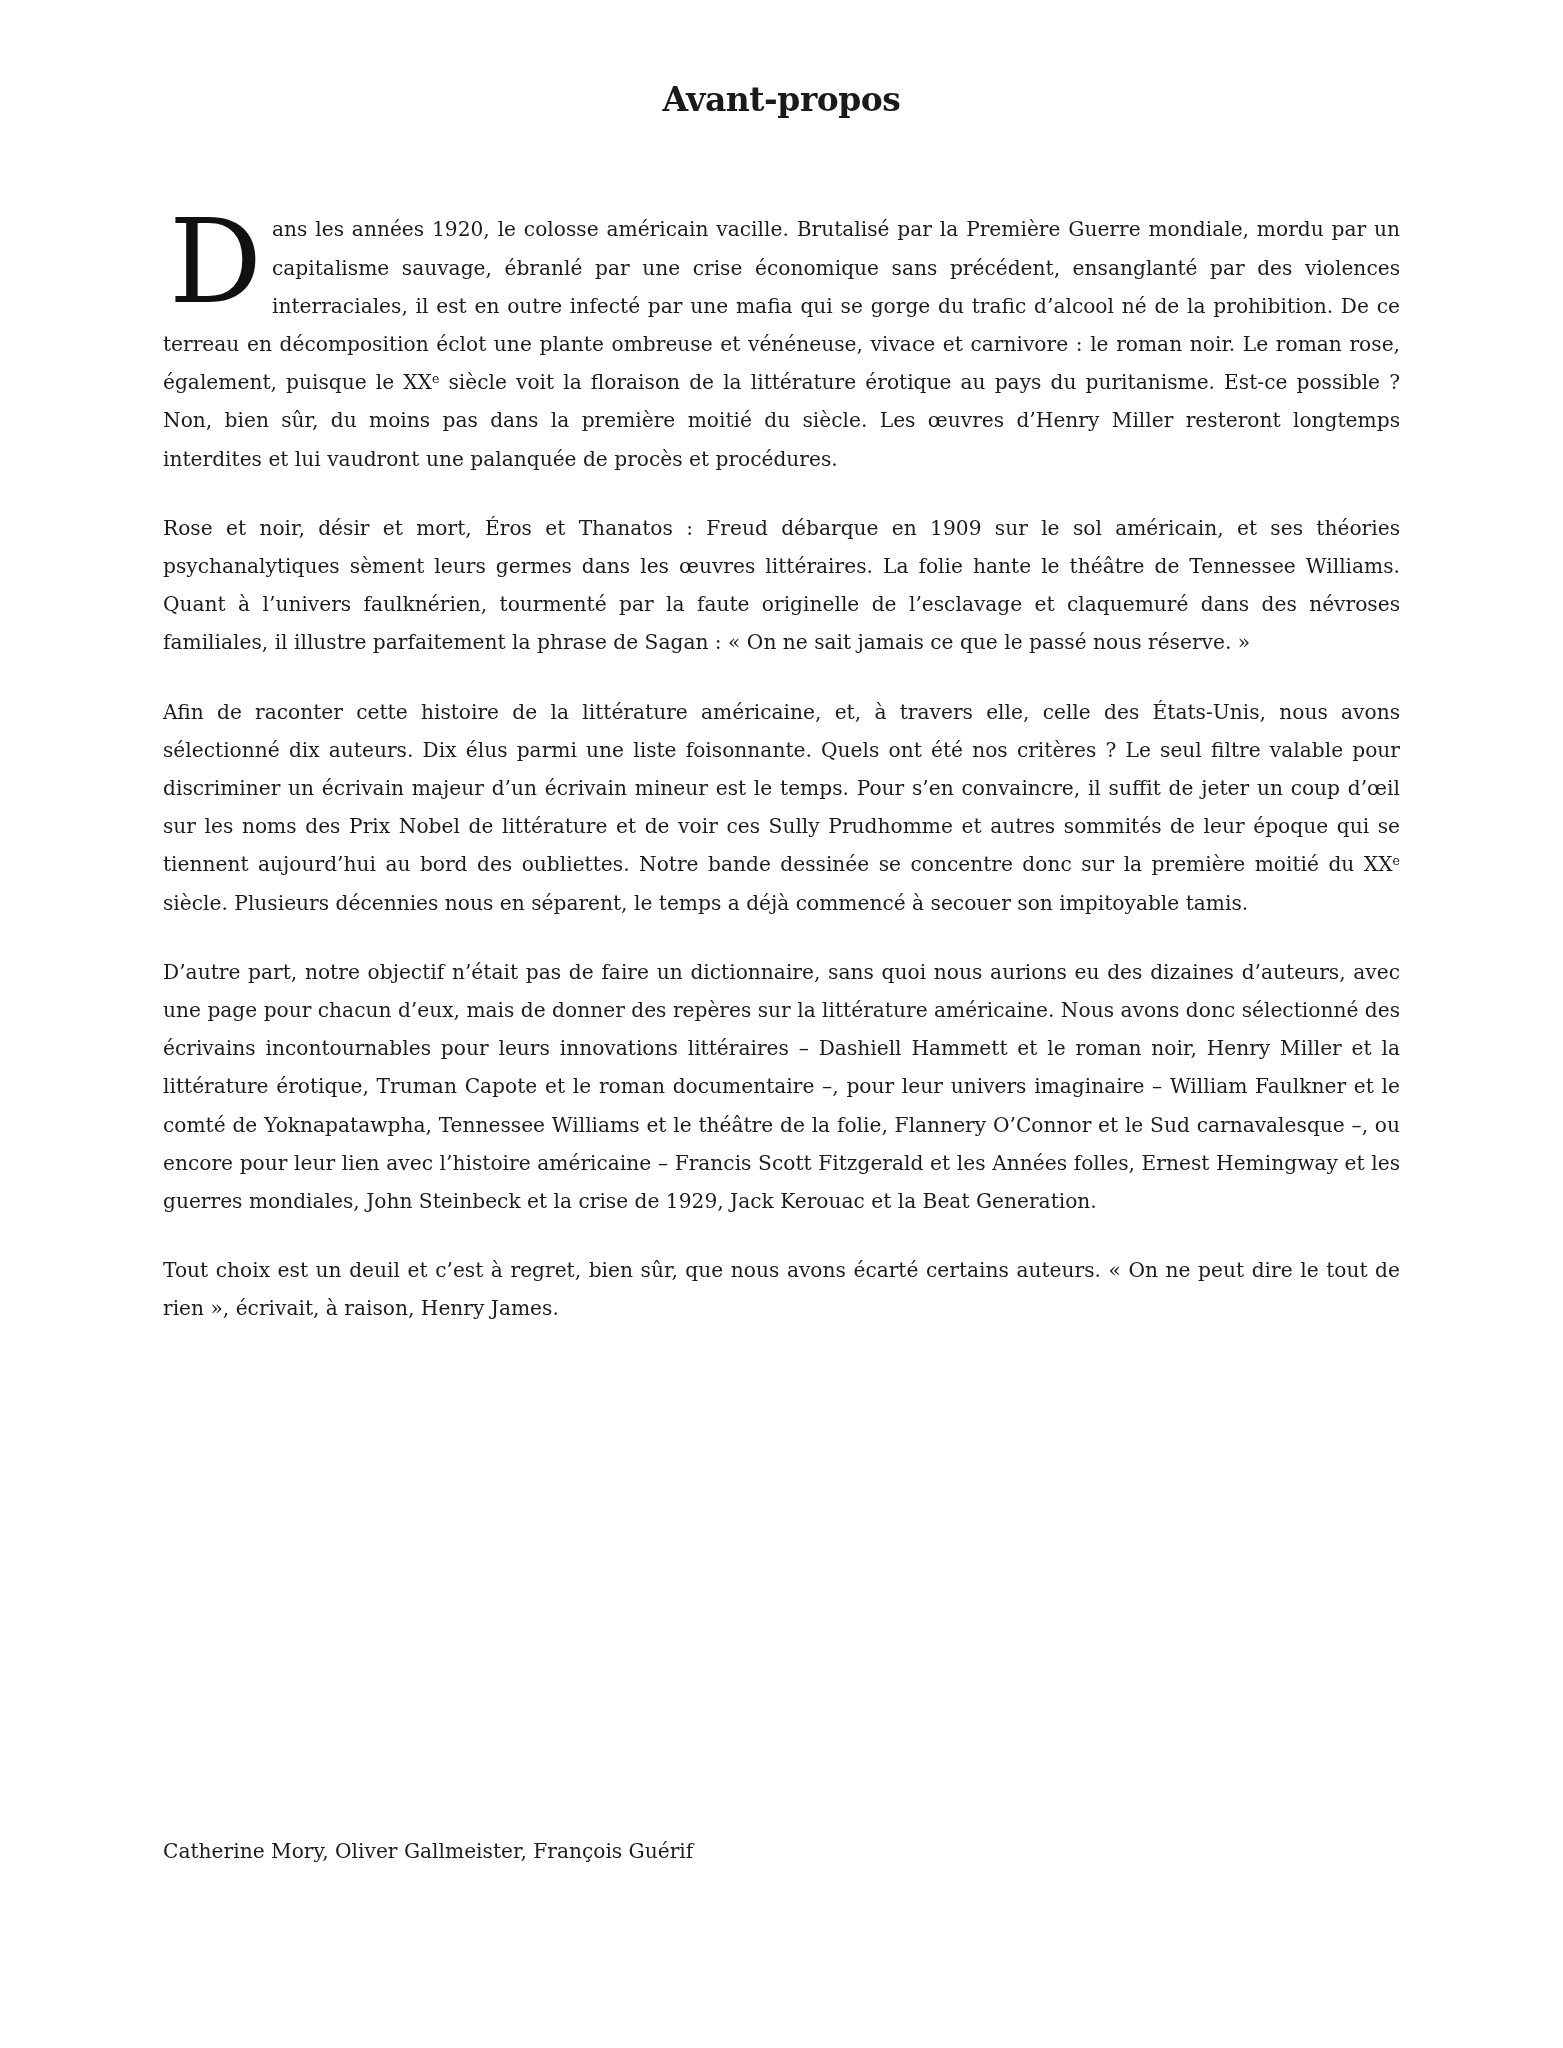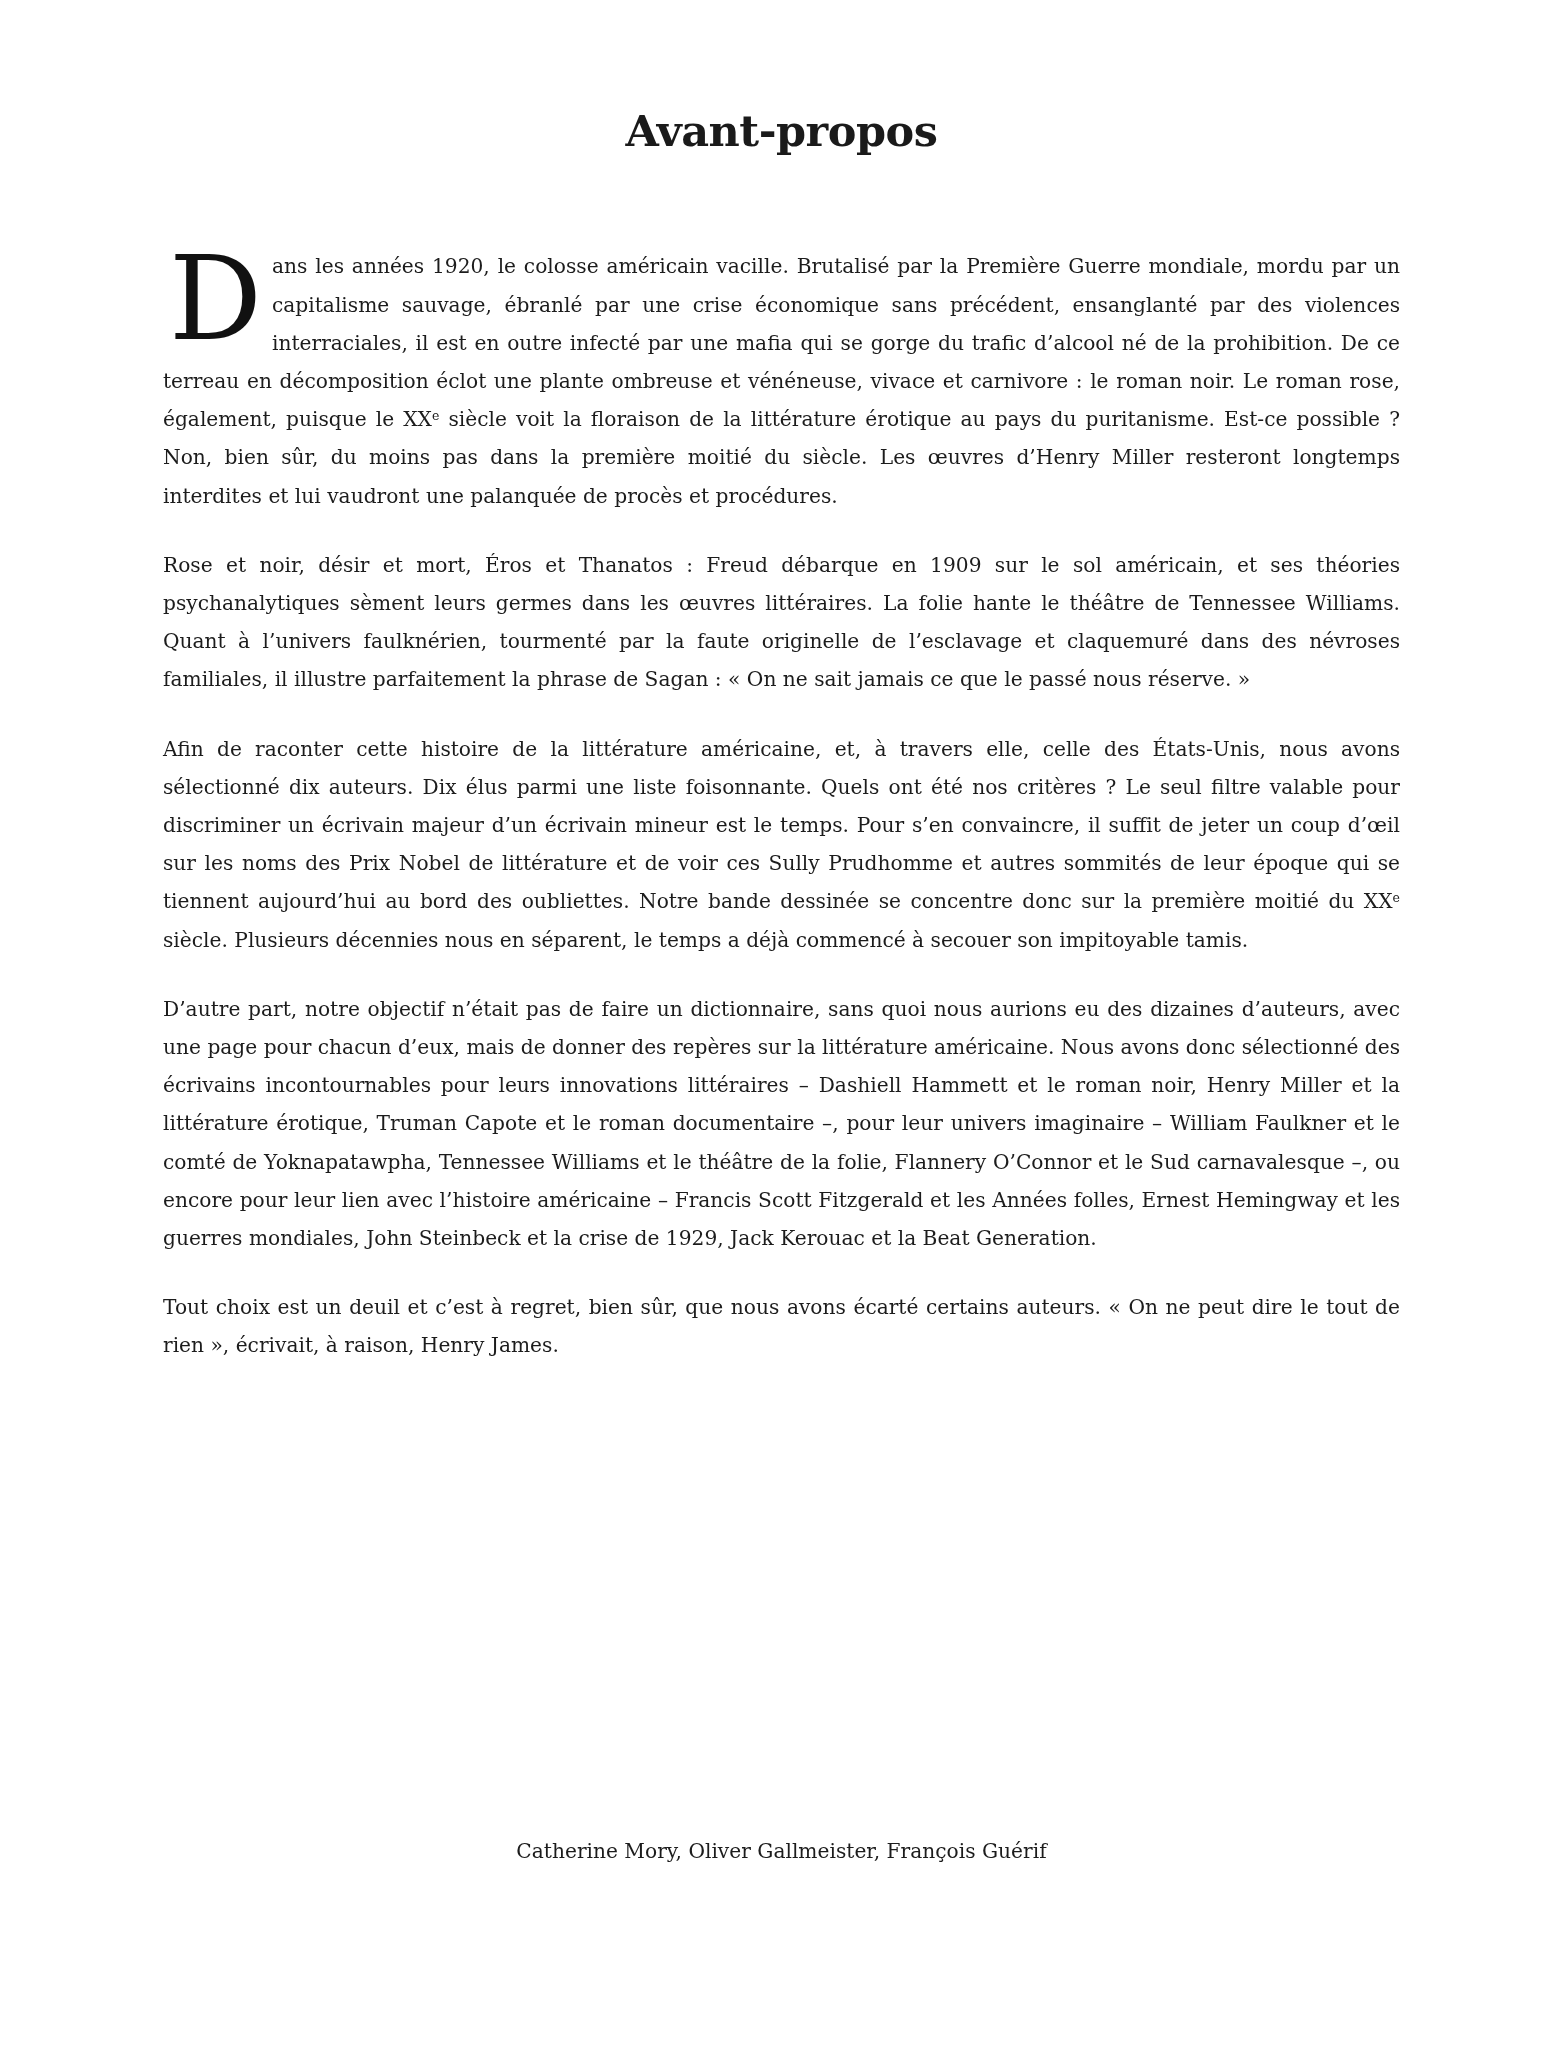--- a/index.html
+++ b/index.html
@@ -22,25 +22,25 @@
     top: 0;
     width: 1237px;
     height: 2048px;
   }
 
   
   .doc-title {
     text-align: center;
     font-family: "DejaVu Serif", "Liberation Serif", serif;
     font-weight: bold;
-    font-size: 43px;
+    font-size: 33px;
     letter-spacing: -0.5px;
     color: #1a1a1a;
     margin: 0;
-    padding-top: 108px;
+    padding-top: 82px;
     line-height: 1.1;
   }
 
   
   .body-block {
     margin-top: 92px;
     font-family: "DejaVu Serif", "Liberation Serif", serif;
     font-size: 20.2px;
     line-height: 38.2px;
     color: #1c1c1c;
@@ -76,21 +76,21 @@
     line-height: 0;
   }
   .bold { font-weight: normal; }
 
   
   .signature {
     position: absolute;
     left: 0;
     right: 0;
     top: 1836px;
-    text-align: center;
+    text-align: left;
     font-family: "DejaVu Serif", "Liberation Serif", serif;
     font-size: 20.2px;
     line-height: 30px;
     color: #1c1c1c;
   }
 </style>
 </head>
 <body>
 
 <div class="page">

